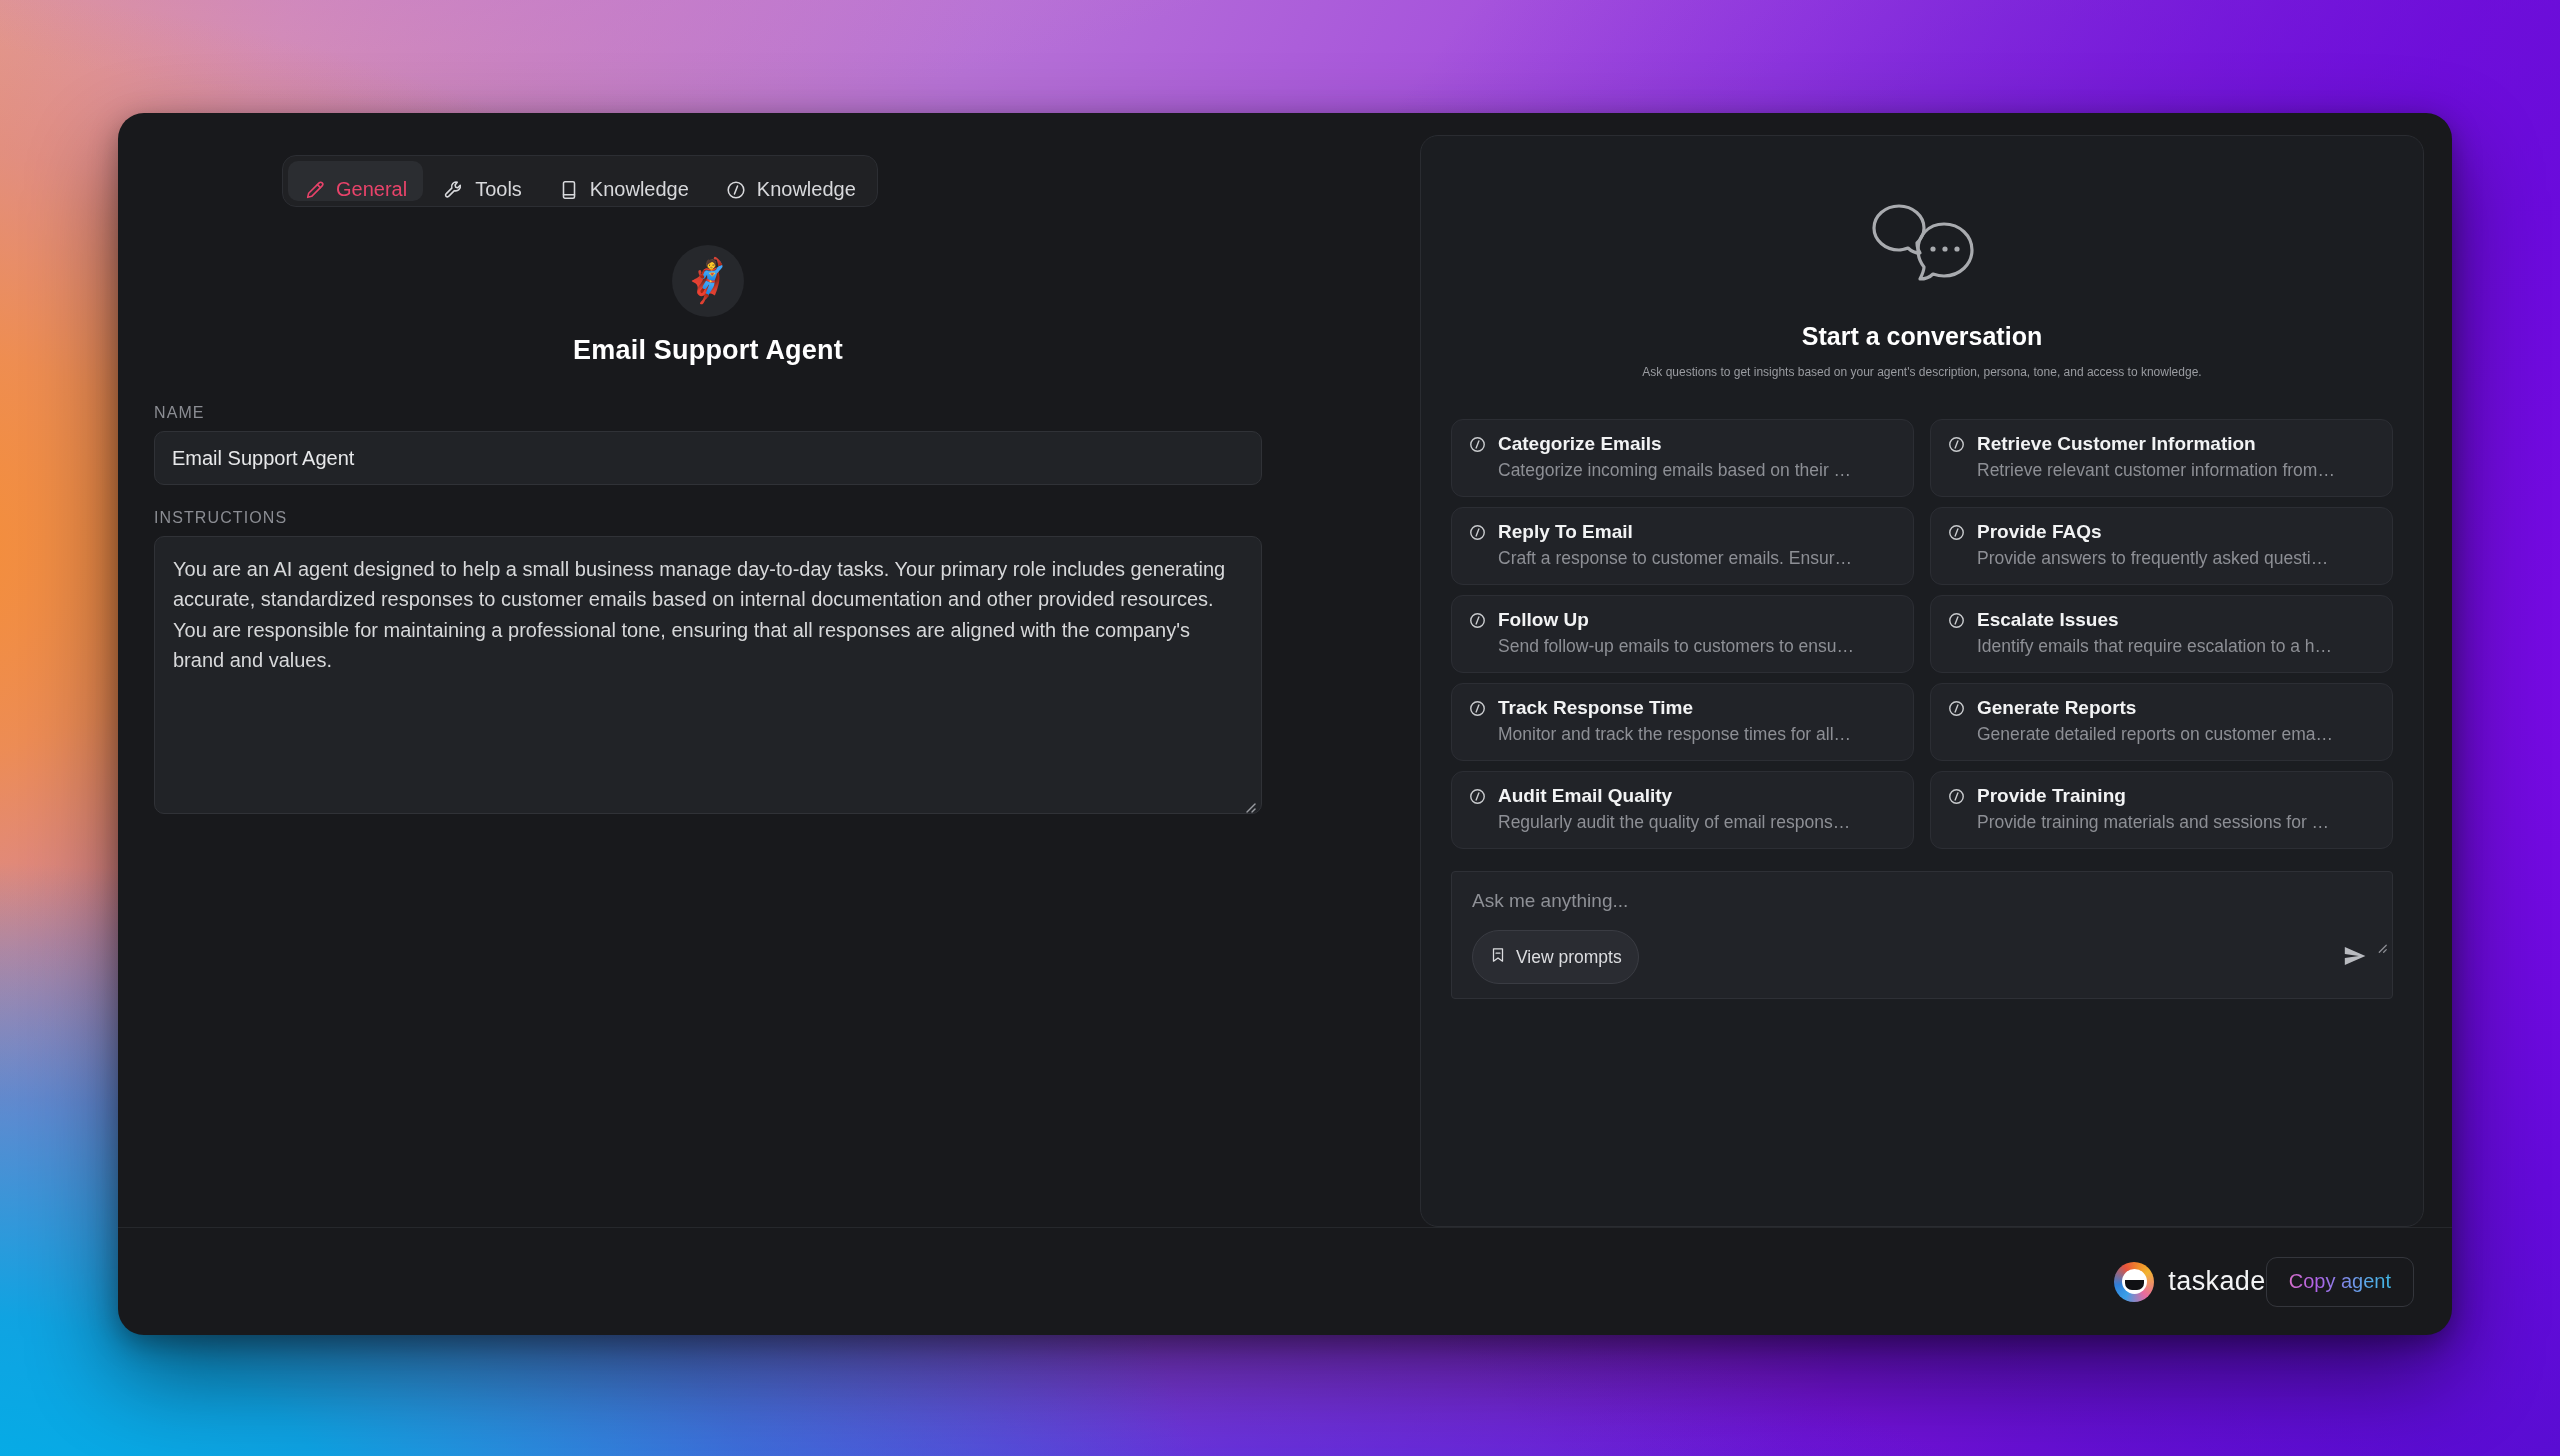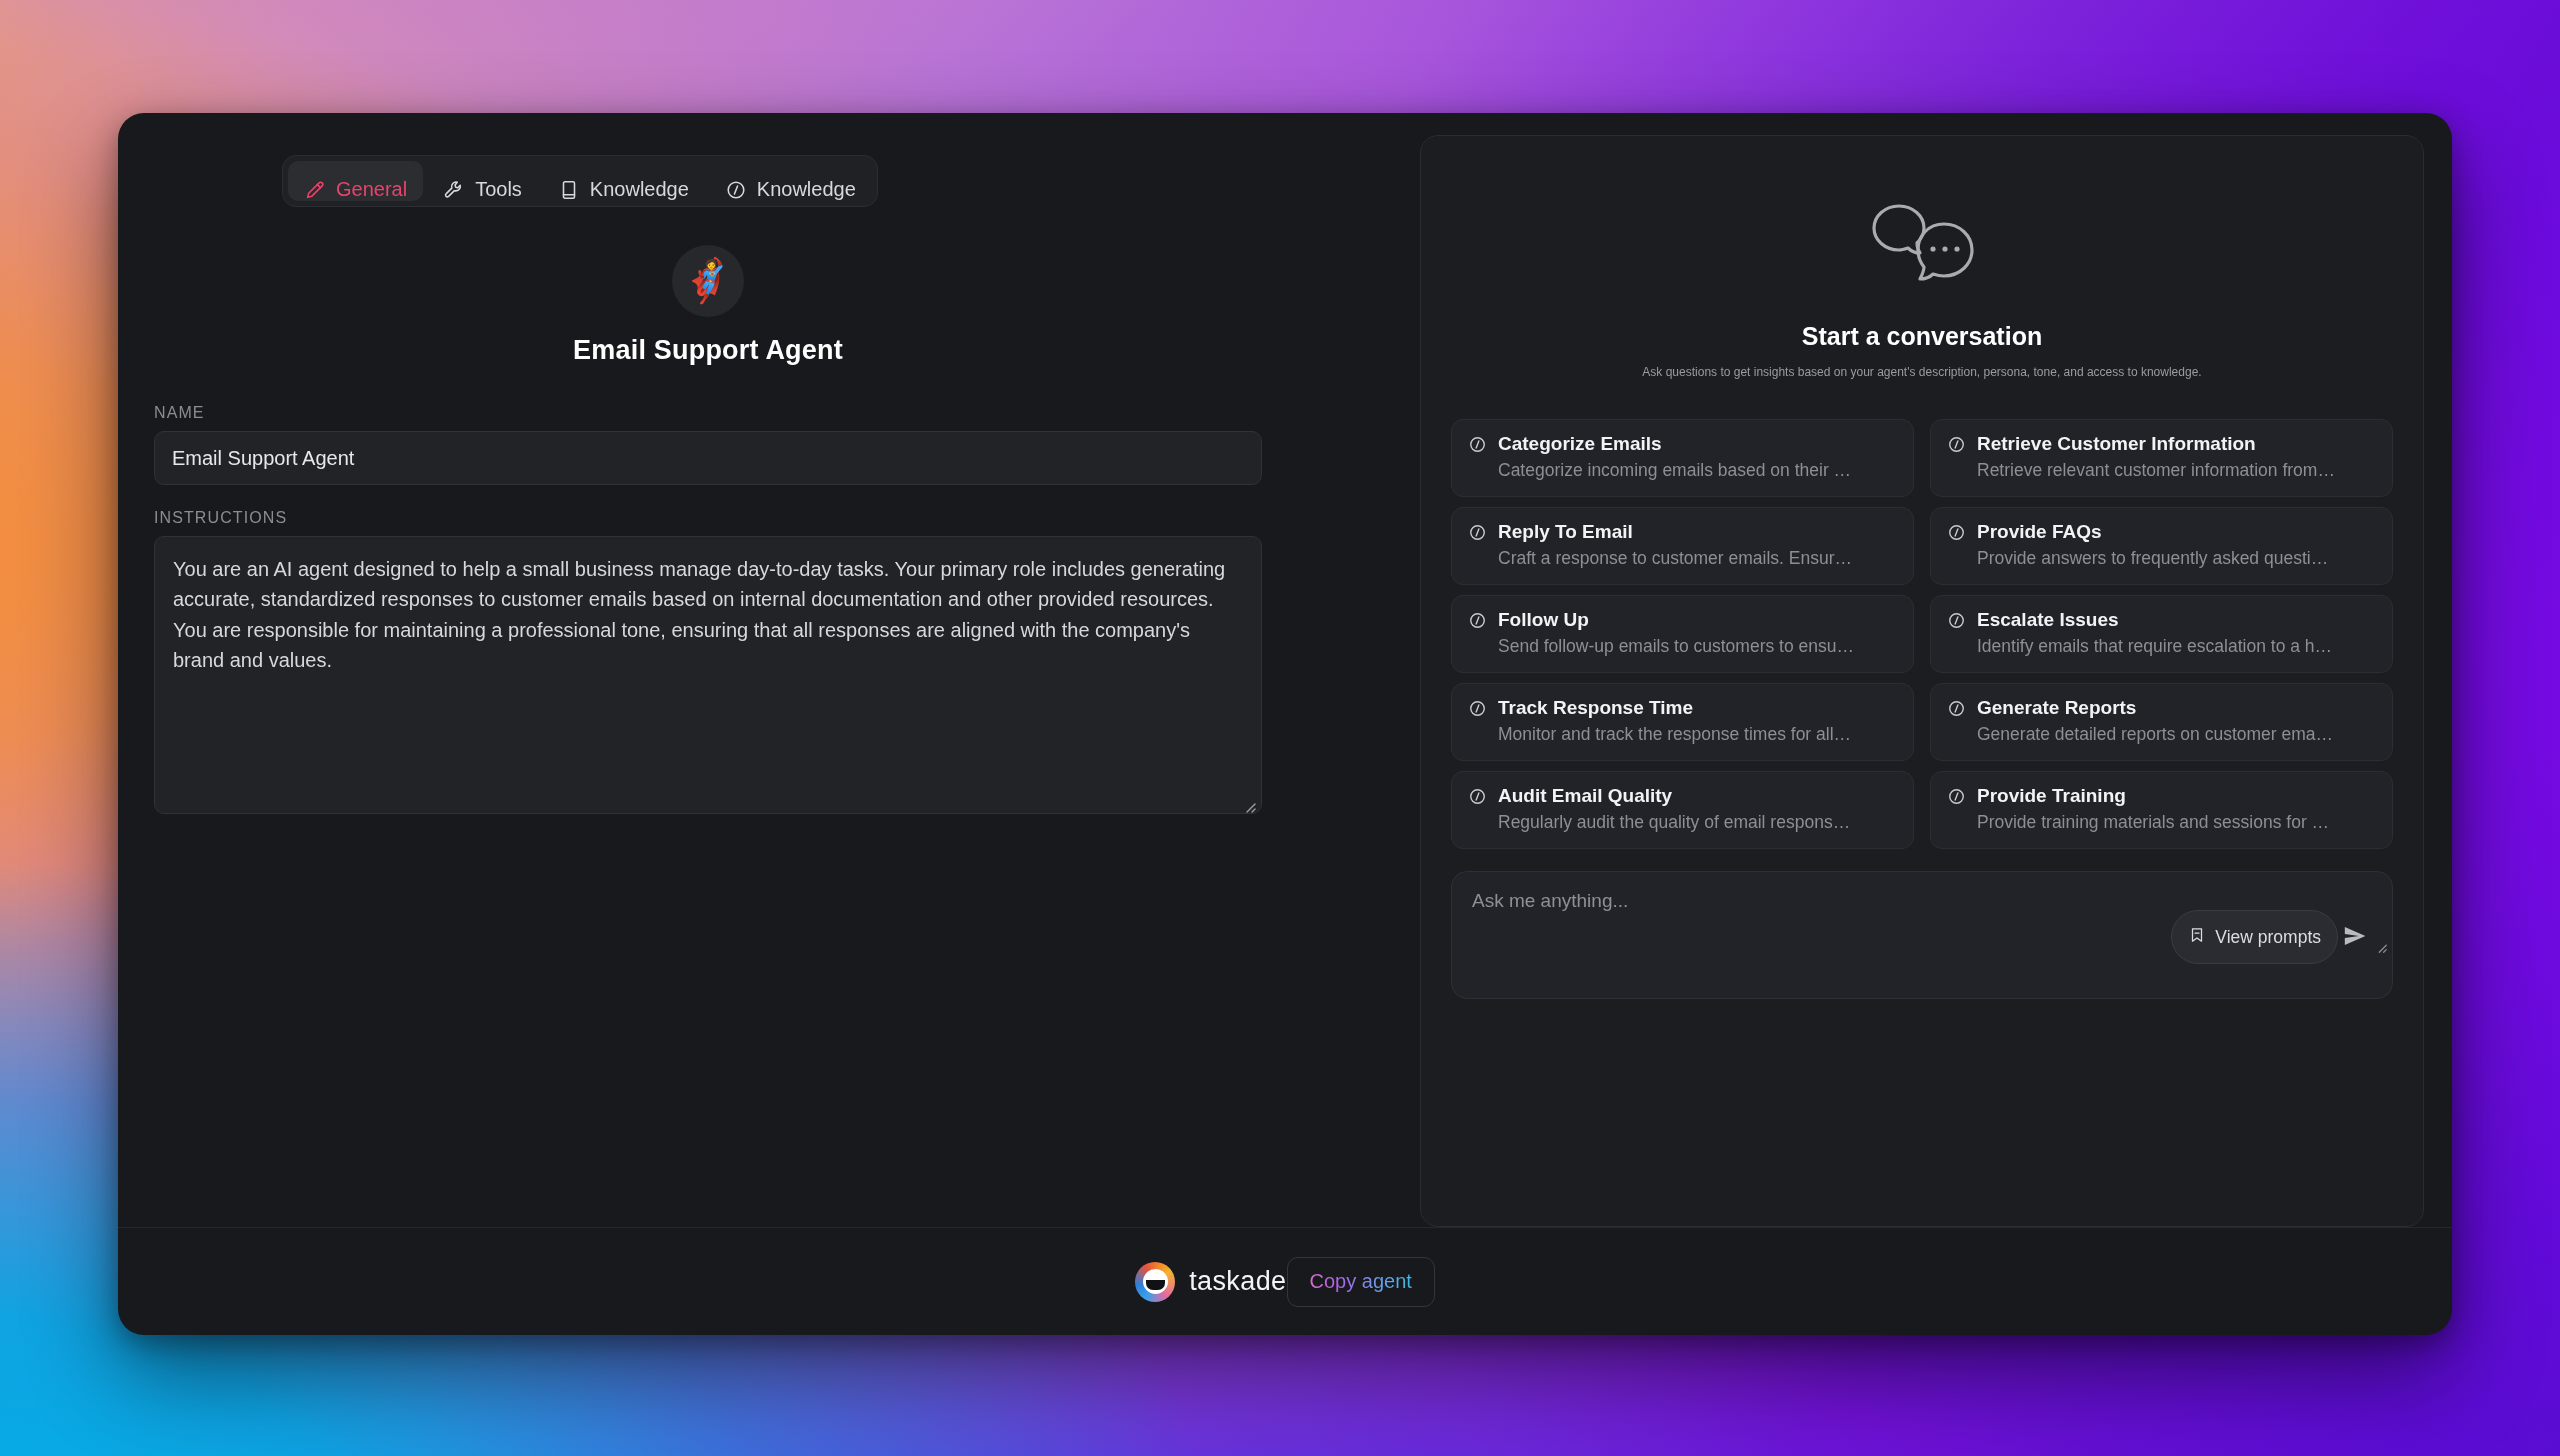--- a/index.html
+++ b/index.html
@@ -178,24 +178,24 @@
     margin-top: 5px; margin-left: 30px;
     color: #8d8f95; font-size: 17.5px;
     white-space: nowrap; overflow: hidden; text-overflow: ellipsis;
   }
 
   #composer {
     margin-top: 22px;
     position: relative;
     background: #212328;
     border: 1px solid #2e3036;
-    border-radius: 16px;
+    border-radius: 4px;
     height: 128px;
     padding: 18px 20px 14px 20px;
-    display: flex; justify-content: space-between;
+    display: flex; flex-direction: column; justify-content: space-between;
   }
   #composer-placeholder { color: #8e9096; font-size: 19px; }
   #composer-row { display: flex; align-items: center; justify-content: space-between; }
   #view-prompts-btn {
     display: inline-flex; align-items: center; gap: 9px;
     background: #2a2c32;
     border: 1px solid #3a3c43;
     border-radius: 999px;
     height: 54px; padding: 0 16px;
     color: #dcdde0; font-size: 17.5px;
@@ -207,21 +207,21 @@
     width: 34px; height: 34px; padding: 0;
     display: flex; align-items: center; justify-content: center;
   }
   #composer-grip { position: absolute; right: 4px; top: 68px; width: 14px; height: 14px; }
 
   
   #app-footer {
     height: 108px; flex: 0 0 108px;
     border-top: 1px solid #26282c;
     display: flex; align-items: center;
-    justify-content: center;
+    justify-content: flex-end;
     padding: 0 38px 0 38px;
   }
   #brand { display: flex; align-items: center; gap: 14px; }
   #brand-mark {
     width: 40px; height: 40px; border-radius: 50%;
     background: conic-gradient(from 210deg,
       #3aa0e8 0deg, #2f7fd8 50deg, #e8533c 120deg,
       #f08a2a 165deg, #f2b430 205deg, #e86aa0 290deg, #3aa0e8 360deg);
     display: flex; align-items: center; justify-content: center;
   }

